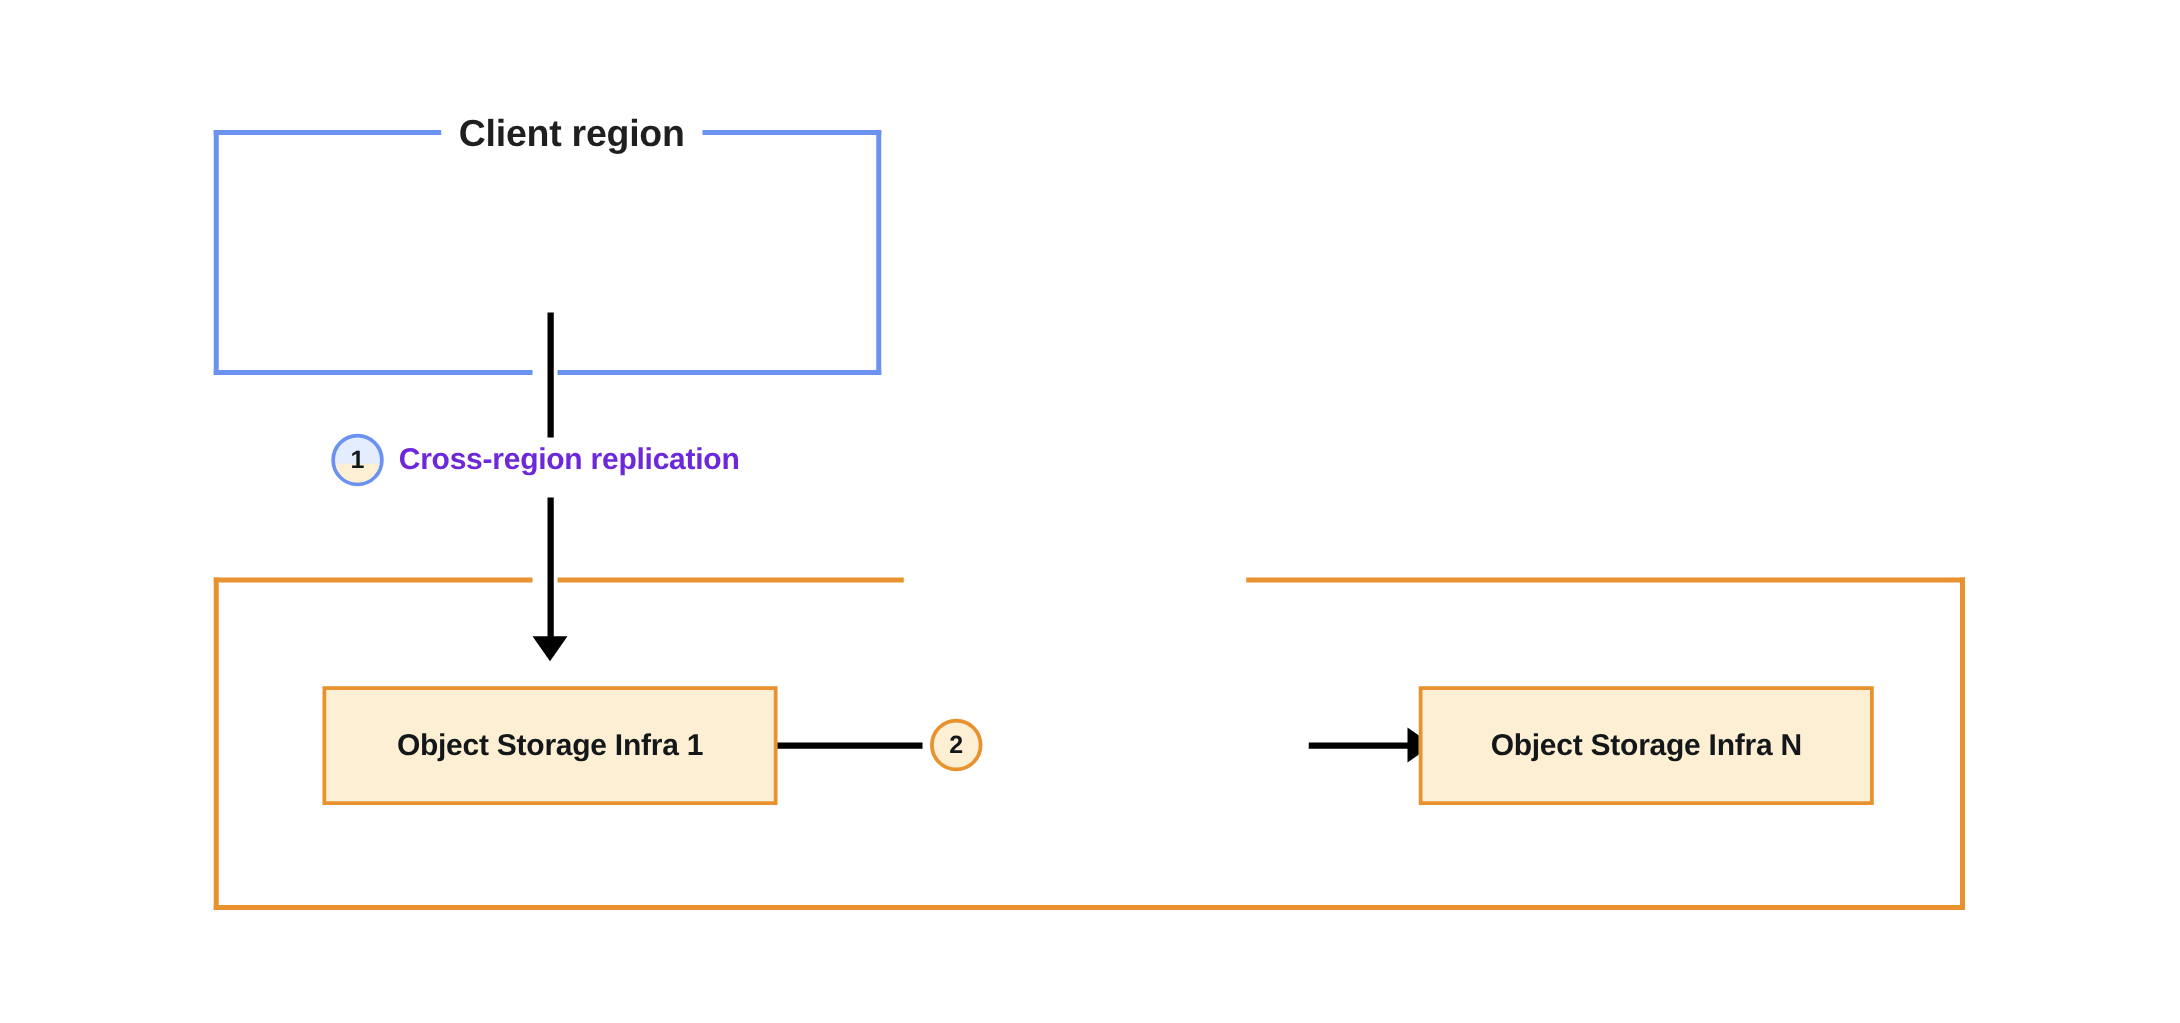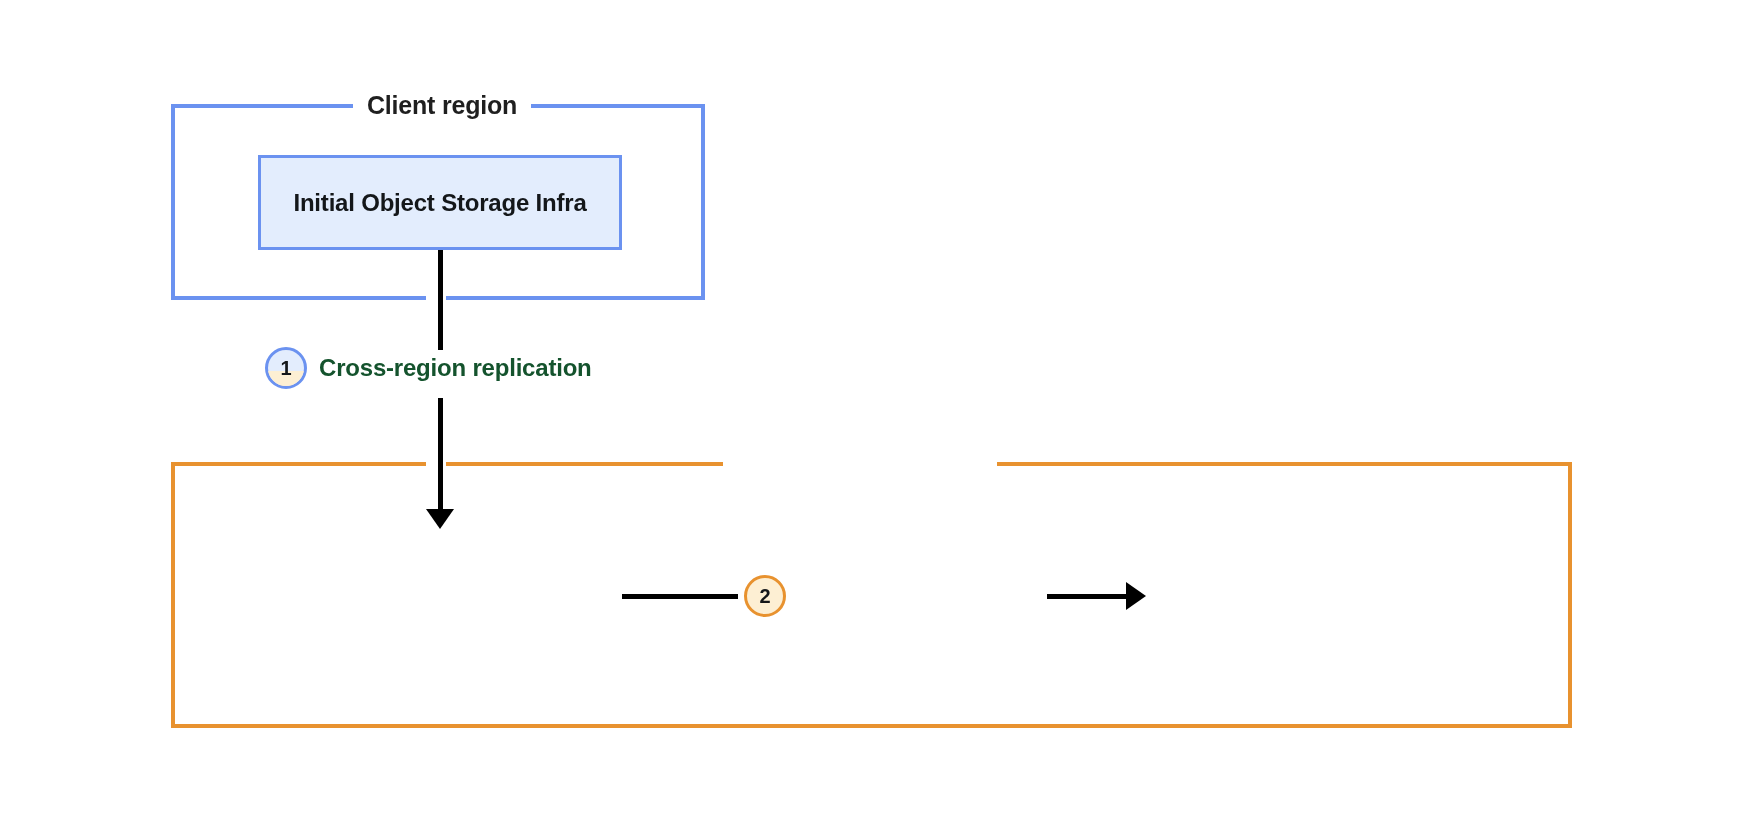--- a/index.html
+++ b/index.html
@@ -26,21 +26,21 @@
     position: absolute;
     box-sizing: border-box;
     background: transparent;
   }
   .region-edge {
     position: absolute;
     background: currentColor;
   }
   .region-label {
     position: absolute;
-    font-size: 25px;
+    font-size: 30px;
     font-weight: 700;
     color: #1F1F1F;
     letter-spacing: -0.2px;
     white-space: nowrap;
     background: #ffffff;
     padding: 0 14px;
     line-height: 1;
   }
 
   
@@ -136,21 +136,21 @@
     position: relative;
     z-index: 2;
     font-size: 20px;
     font-weight: 700;
     color: #14171A;
     line-height: 1;
   }
   .step-label {
     font-size: 24px;
     font-weight: 700;
-    color: #14532d;
+    color: #6d28d9;
     letter-spacing: -0.2px;
     white-space: nowrap;
   }
 </style>
 </head>
 <body>
 
 <div id="canvas">
 
   <div class="region" style="left:171px; top:104px; width:534px; height:196px; color:#6B92F0;">
@@ -163,23 +163,20 @@
 
     <div class="region-edge" style="right:0px; top:0px; width:4px; height:196px;"></div>
 
     <div class="region-edge" style="left:0px; bottom:0px; width:255px; height:4px;"></div>
 
     <div class="region-edge" style="left:275px; bottom:0px; width:259px; height:4px;"></div>
   </div>
 
   <div class="region-label" style="left:353px; top:93px;">Client region</div>
 
-  <div class="node node-blue" style="left:258px; top:155px; width:364px; height:95px;">
-    <span>Initial Object Storage Infra</span>
-  </div>
 
   <div class="conn-v" style="left:438px; top:250px; height:100px;"></div>
 
   <div class="conn-v" style="left:438px; top:398px; height:114px;"></div>
   <div class="arrowhead arrowhead-down" style="left:426px; top:509px;"></div>
 
   <div class="step" style="left:265px; top:347px;">
     <span class="badge badge-split">
       <span class="badge-num">1</span>
     </span>
@@ -195,26 +192,32 @@
     <div class="region-edge" style="left:826px; top:0px; width:575px; height:4px;"></div>
 
     <div class="region-edge" style="left:0px; top:0px; width:4px; height:266px;"></div>
 
     <div class="region-edge" style="right:0px; top:0px; width:4px; height:266px;"></div>
 
     <div class="region-edge" style="left:0px; bottom:0px; width:1401px; height:4px;"></div>
   </div>
 
 
+  <div class="node node-orange" style="left:258px; top:549px; width:364px; height:95px;">
+    <span>Object Storage Infra 1</span>
+  </div>
 
   <div class="conn-h" style="left:622px; top:594px; width:116px;"></div>
 
   <div class="conn-h" style="left:1047px; top:594px; width:88px;"></div>
   <div class="arrowhead arrowhead-right" style="left:1126px; top:582px;"></div>
 
   <div class="step" style="left:744px; top:575px;">
     <span class="badge badge-orange">
       <span class="badge-num">2</span>
     </span>
   </div>
 
+  <div class="node node-orange" style="left:1135px; top:549px; width:364px; height:95px;">
+    <span>Object Storage Infra N</span>
+  </div>
 
 </div>
 
 </body></html>

